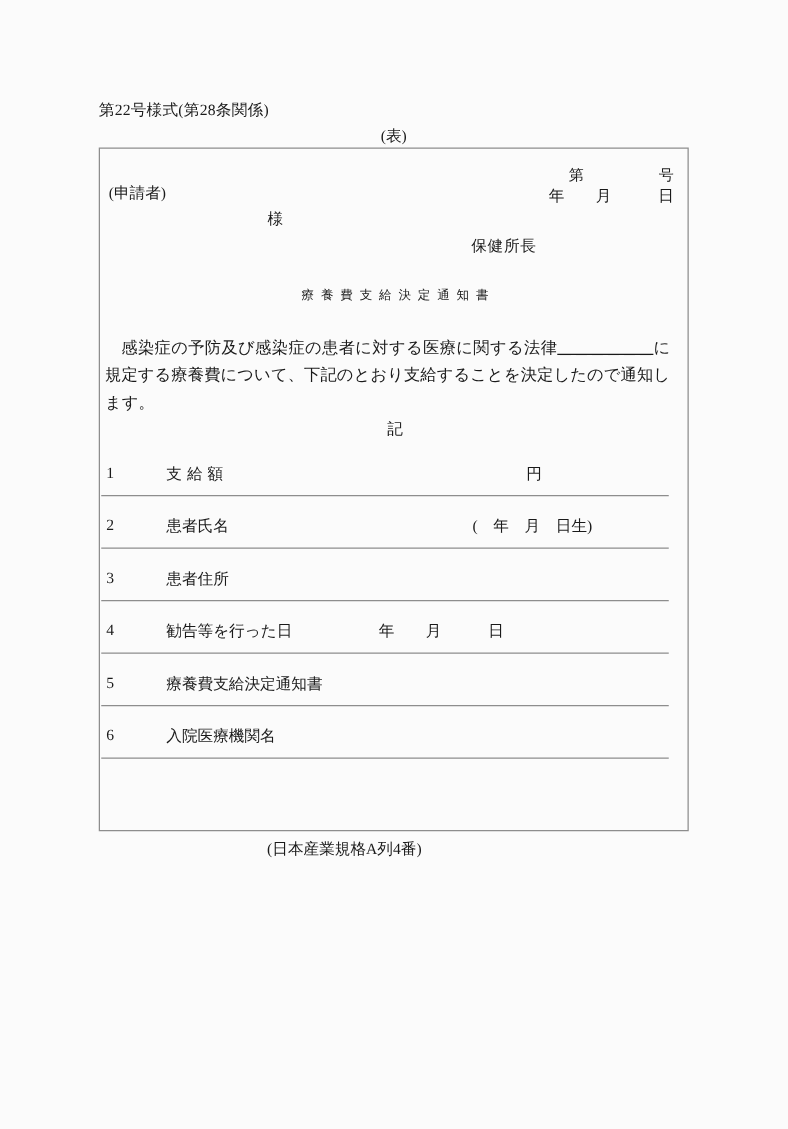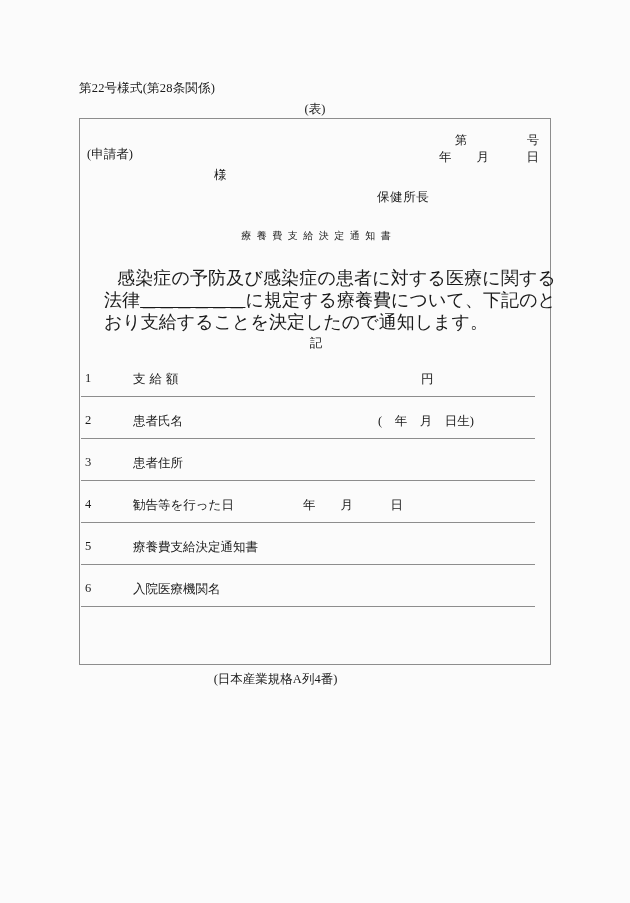--- a/index.html
+++ b/index.html
@@ -92,24 +92,24 @@
     width: 472px;
     text-align: center;
     font-size: 10px;
     letter-spacing: 5.5px;
     text-indent: 5.5px;
   }
 
   
   .body-text {
     position: absolute;
-    left: 24px;
+    left: 4px;
     top: 148px;
     width: 452px;
-    font-size: 18px;
+    font-size: 13px;
     line-height: 22px;
     text-indent: 13px;
     text-align: justify;
   }
   .blank-rule {
     text-decoration: underline;
     text-decoration-color: #1a1a1a;
     letter-spacing: -0.5px;
   }
 

